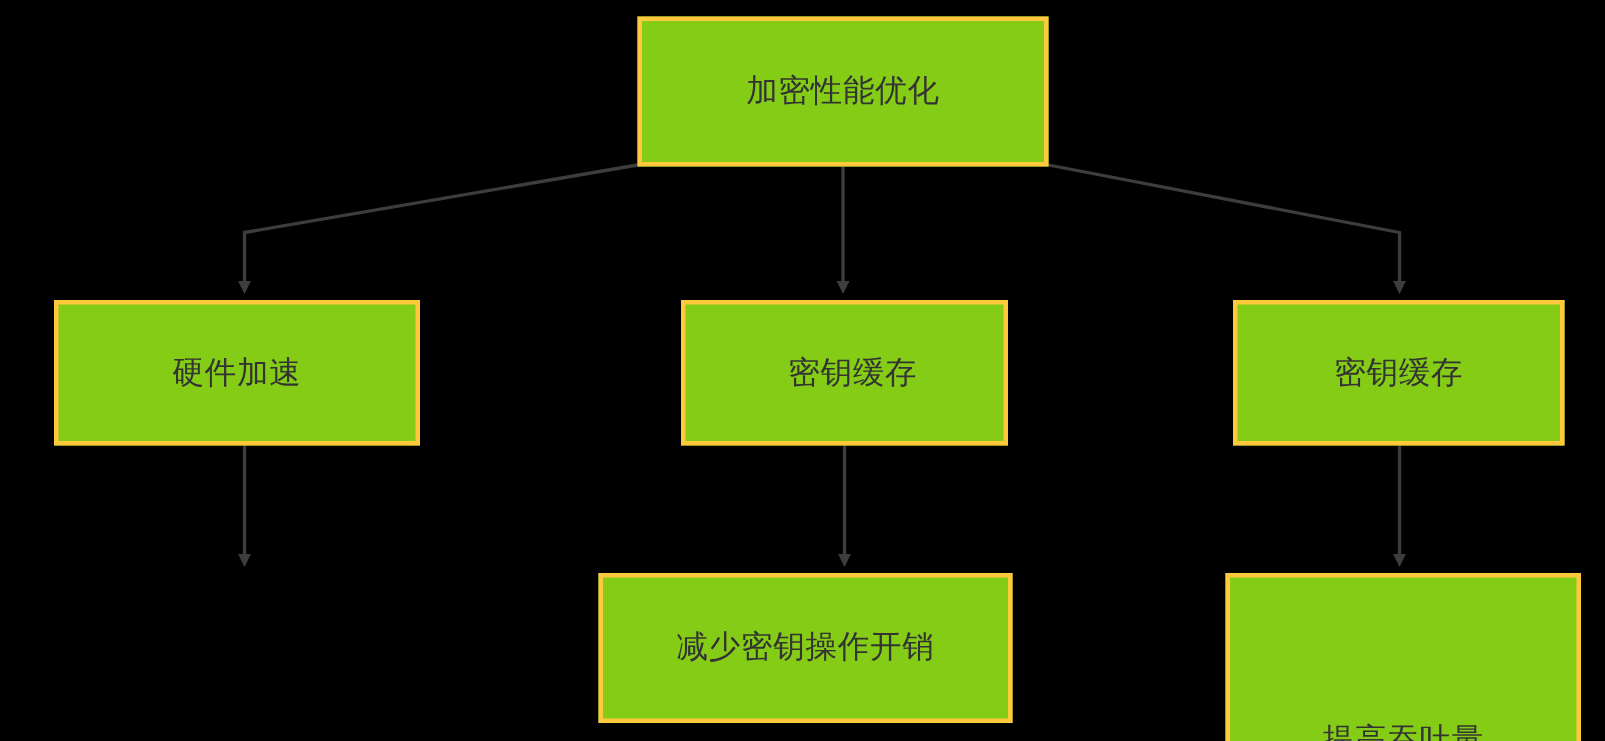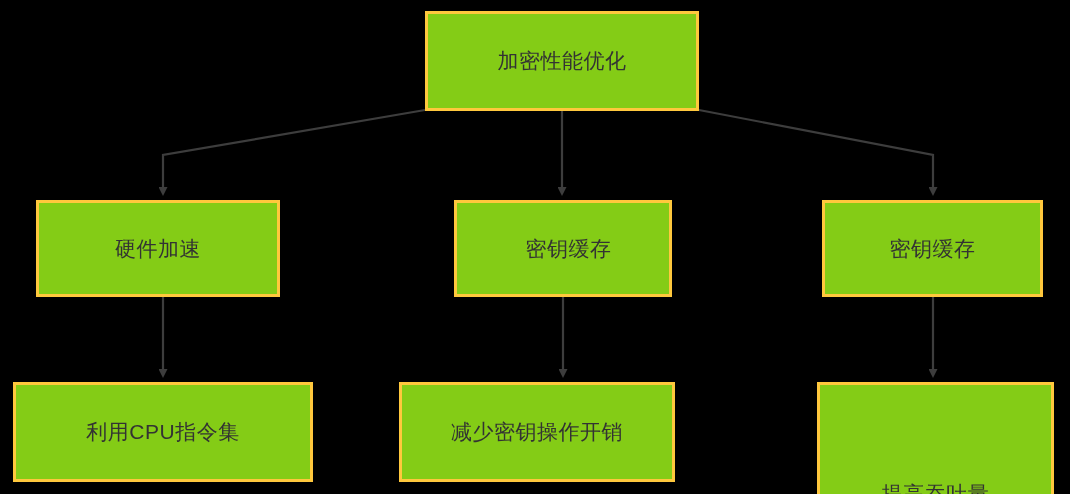--- a/index.html
+++ b/index.html
@@ -85,23 +85,20 @@
   </div>
 
   <div class="node" id="node-cache">
     <span class="node-label">密钥缓存</span>
   </div>
 
   <div class="node" id="node-batch">
     <span class="node-label">密钥缓存</span>
   </div>
 
-  <div class="node" id="node-cpu">
-    <span class="node-label">利用CPU指令集</span>
-  </div>
 
   <div class="node" id="node-reduce">
     <span class="node-label">减少密钥操作开销</span>
   </div>
 
   <div class="node" id="node-tps">
     <span class="node-label">提高吞吐量</span>
   </div>
 
 </div>

